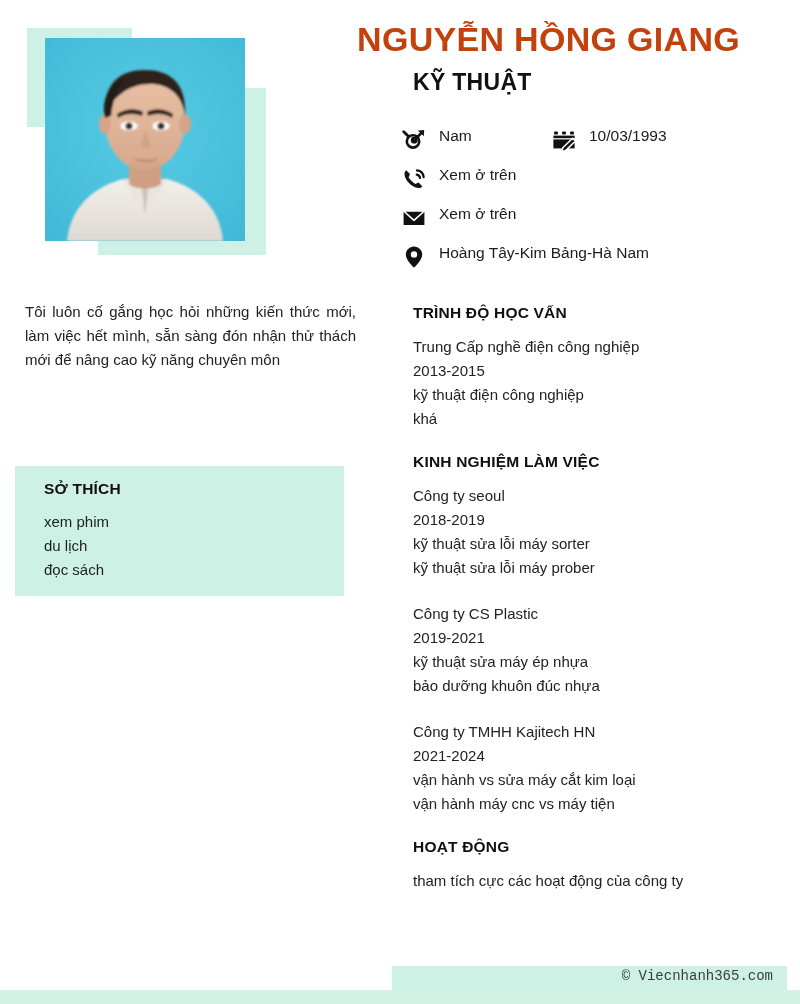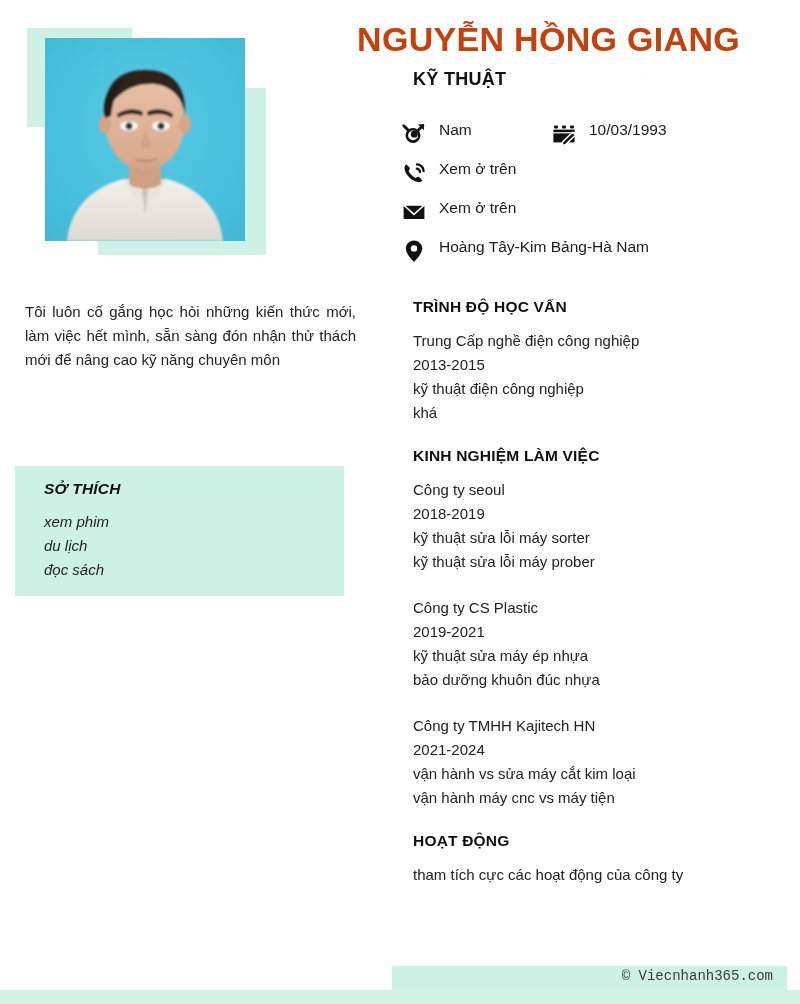--- a/index.html
+++ b/index.html
@@ -88,21 +88,20 @@
   }
   .hobby-box {
     position: absolute;
     left: 15px;
     top: 166px;
     width: 329px;
     height: 130px;
     background: #cdf2e5;
     box-sizing: border-box;
     padding: 14px 0 0 29px;
-    font-style: italic;
   }
   .hobby-box .sec-title {
     margin-bottom: 12px;
   }
   .hobby-list {
     list-style: none;
     margin: 0;
     padding: 0;
     font-size: 15px;
     line-height: 24px;
@@ -122,21 +121,21 @@
     text-align: right;
     font-size: 34px;
     font-weight: bold;
     letter-spacing: 0.3px;
     line-height: 1.15;
     color: #c2410c;
   }
   .job-title {
     margin: 10px 0 0 0;
     padding: 0 0 0 63px;
-    font-size: 18px;
+    font-size: 23px;
     font-weight: bold;
     letter-spacing: 0.3px;
     color: #111;
   }
 
   
   .contact {
     margin: 24px 0 0 0;
     padding: 0 0 0 51px;
   }

